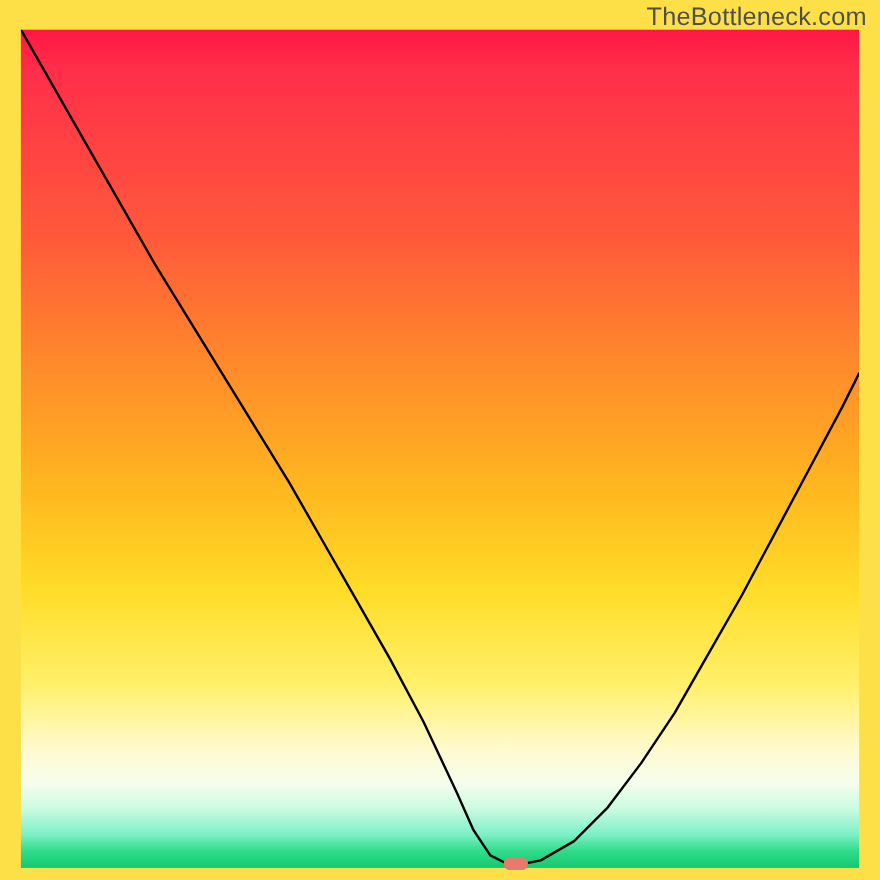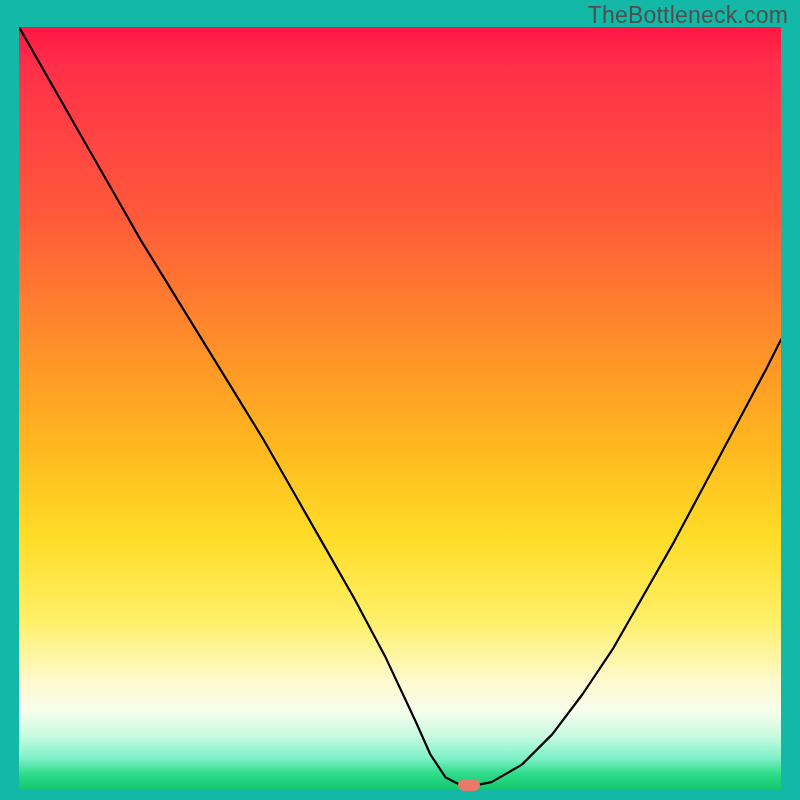--- a/index.html
+++ b/index.html
@@ -8,21 +8,21 @@
     width: 800px;
     height: 800px;
     background: #000;
     overflow: hidden;
     font-family: Arial, Helvetica, sans-serif;
   }
   .frame {
     position: relative;
     width: 800px;
     height: 800px;
-    background: #14b8a6;
+    background: #fde047;
   }
   .watermark {
     position: absolute;
     top: 2px;
     right: 12px;
     color: #4f4f4f;
     font-size: 23px;
     font-weight: 500;
     letter-spacing: 0.2px;
     z-index: 10;

